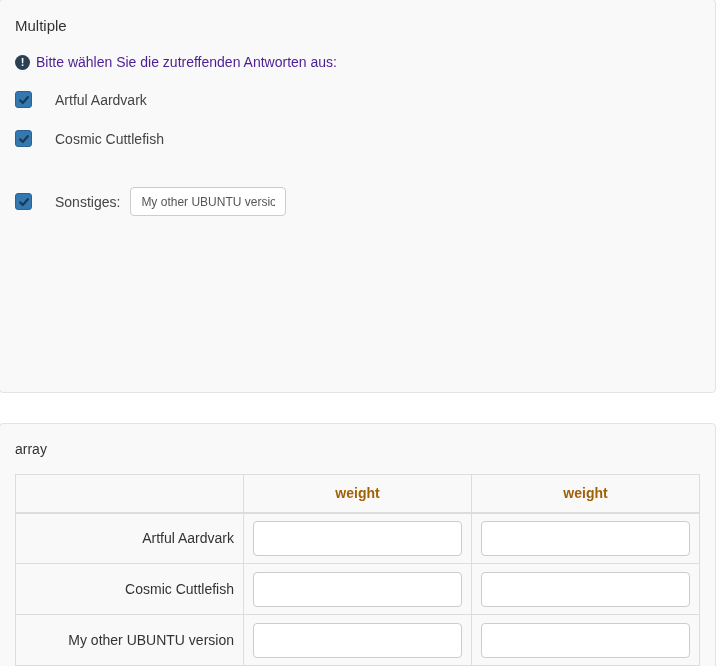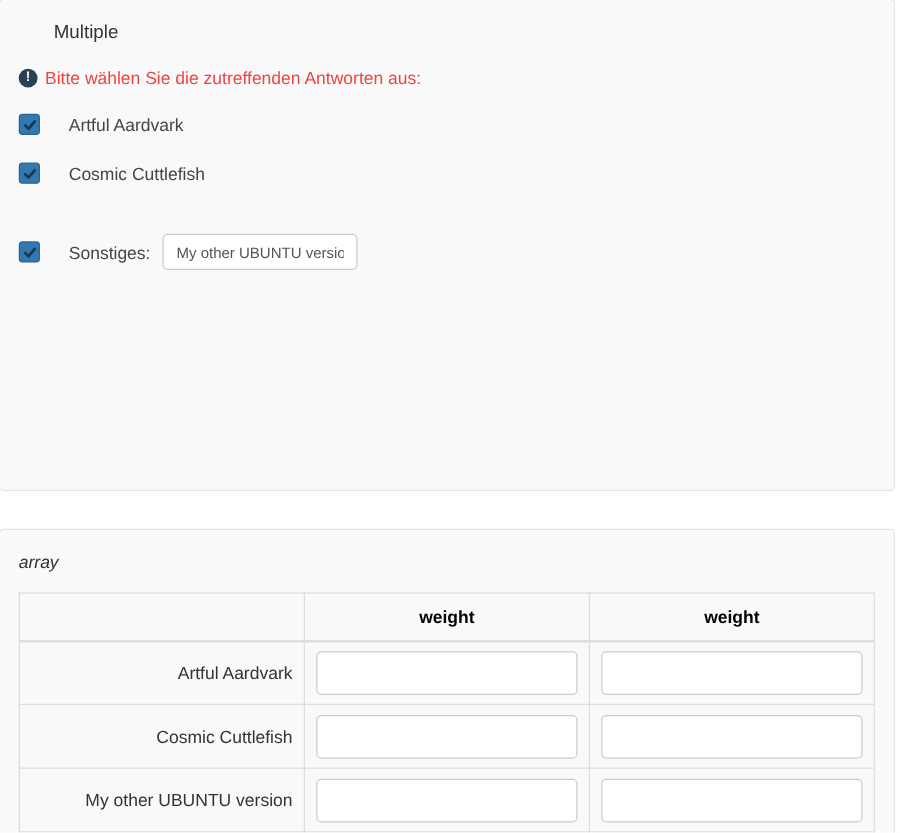--- a/index.html
+++ b/index.html
@@ -14,42 +14,42 @@
     border: 1px solid #e3e3e3;
     border-radius: 4px;
     width: 717px;
     margin-left: -1px;
     padding: 15px;
   }
   .panel-1 { margin-top: -1px; height: 394px; }
   .panel-gap { height: 30px; background: #fff; }
   .panel-2 { height: 260px; }
 
-  .q-title { font-size: 15px; color: #333; padding-top: 2px; margin-left: 28px; }
-  .q-title-2 { font-size: 14px; color: #333; padding-top: 2px; font-style: italic; }
+  .q-title { font-size: 15px; color: #333; padding-top: 2px; }
+  .q-title-2 { font-size: 14px; color: #333; padding-top: 2px; }
 
   .help-row {
     margin-top: 20px;
     display: flex;
     align-items: center;
     gap: 6px;
   }
   .info-icon {
     width: 15px; height: 15px;
     border-radius: 50%;
     background: #2b4052;
     color: #f9f9f9;
     font-size: 11px;
     font-weight: bold;
     display: inline-flex;
     align-items: center;
     justify-content: center;
     flex: 0 0 15px;
   }
-  .help-text { font-size: 14px; color: #ef4444; }
+  .help-text { font-size: 14px; color: #4c1d95; }
 
   .opt-list { margin-top: 21px; }
   .opt-row {
     display: flex;
     align-items: center;
     height: 17px;
     margin-bottom: 22px;
   }
   .cb {
     width: 17px; height: 17px;
@@ -95,21 +95,21 @@
     border-collapse: collapse;
     table-layout: fixed;
   }
   .array-table th, .array-table td {
     border: 1px solid #ddd;
   }
   .array-table thead th {
     height: 38px;
     font-size: 14px;
     font-weight: bold;
-    color: #000000;
+    color: #a16207;
     text-align: center;
     border-bottom-width: 2px;
   }
   .array-table tbody td { height: 51px; }
   .row-label {
     font-size: 14px;
     color: #333;
     text-align: right;
     padding-right: 9px;
   }

